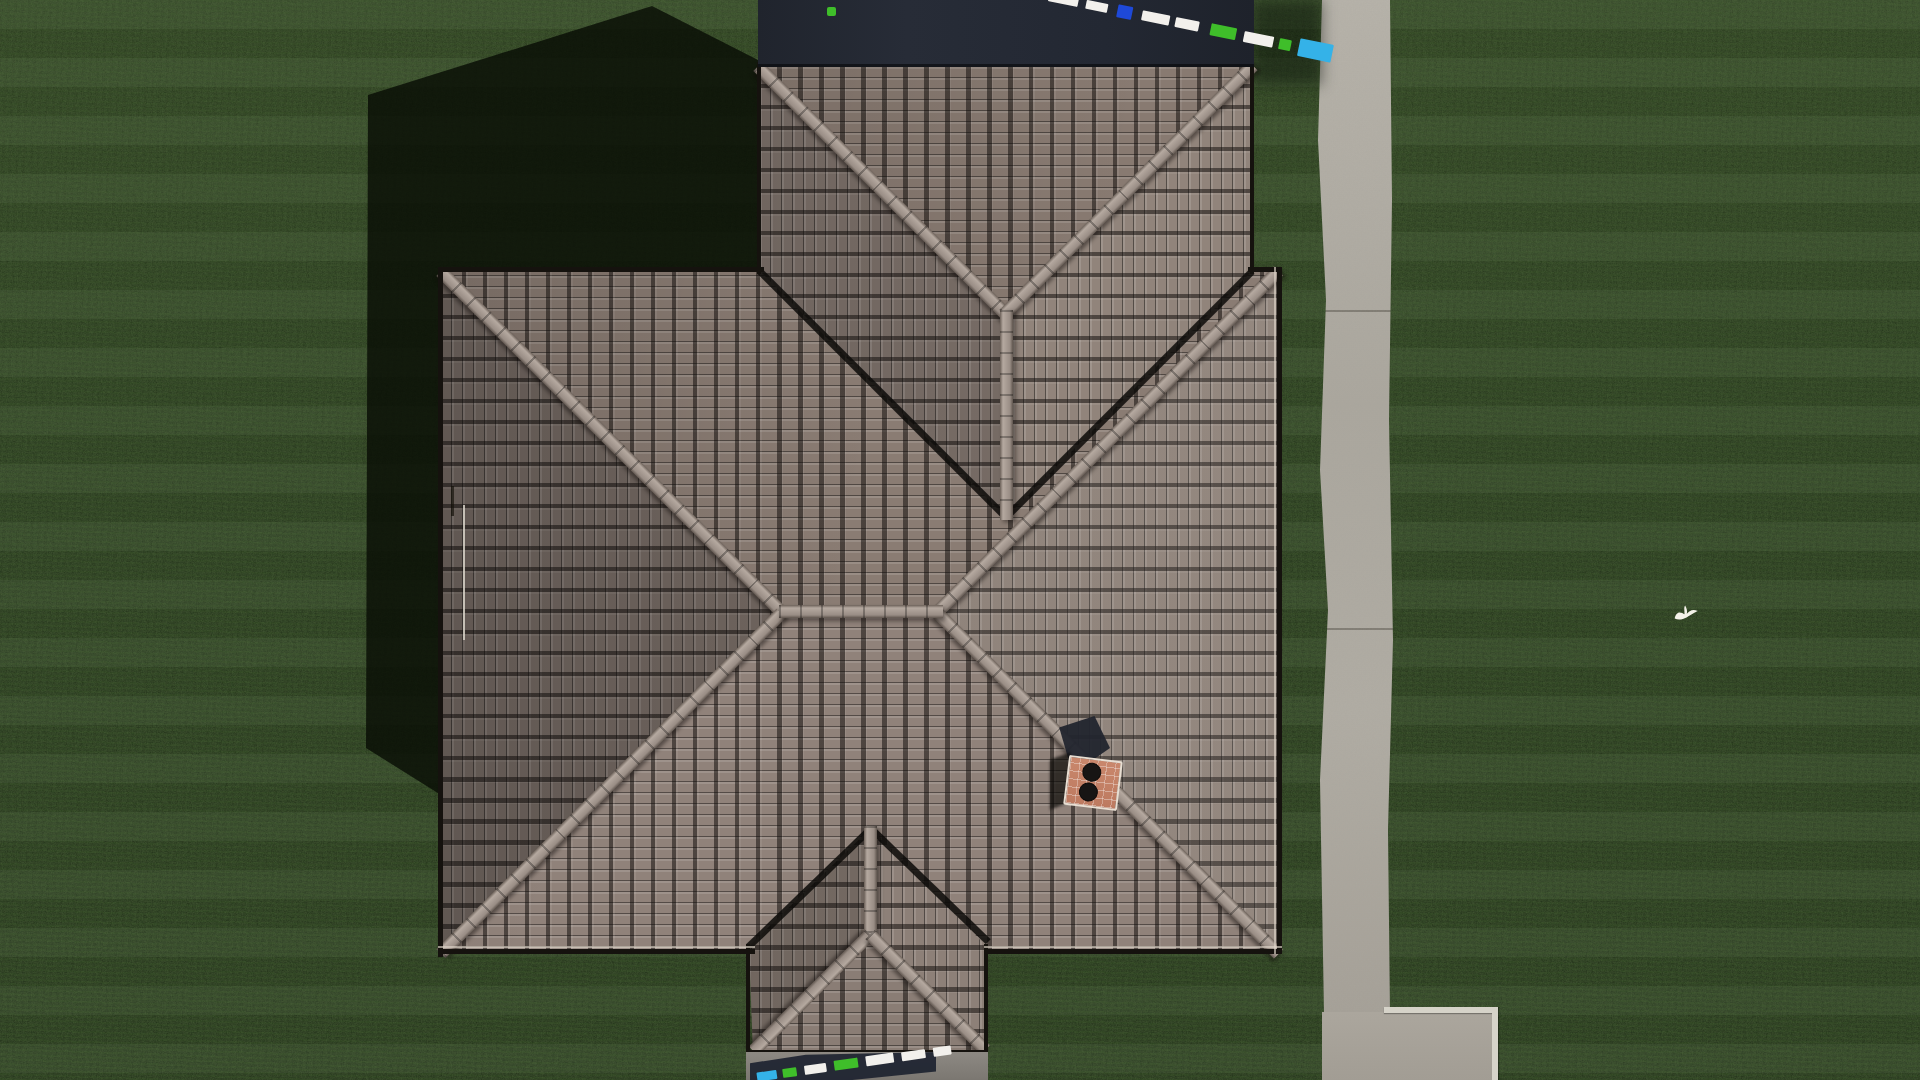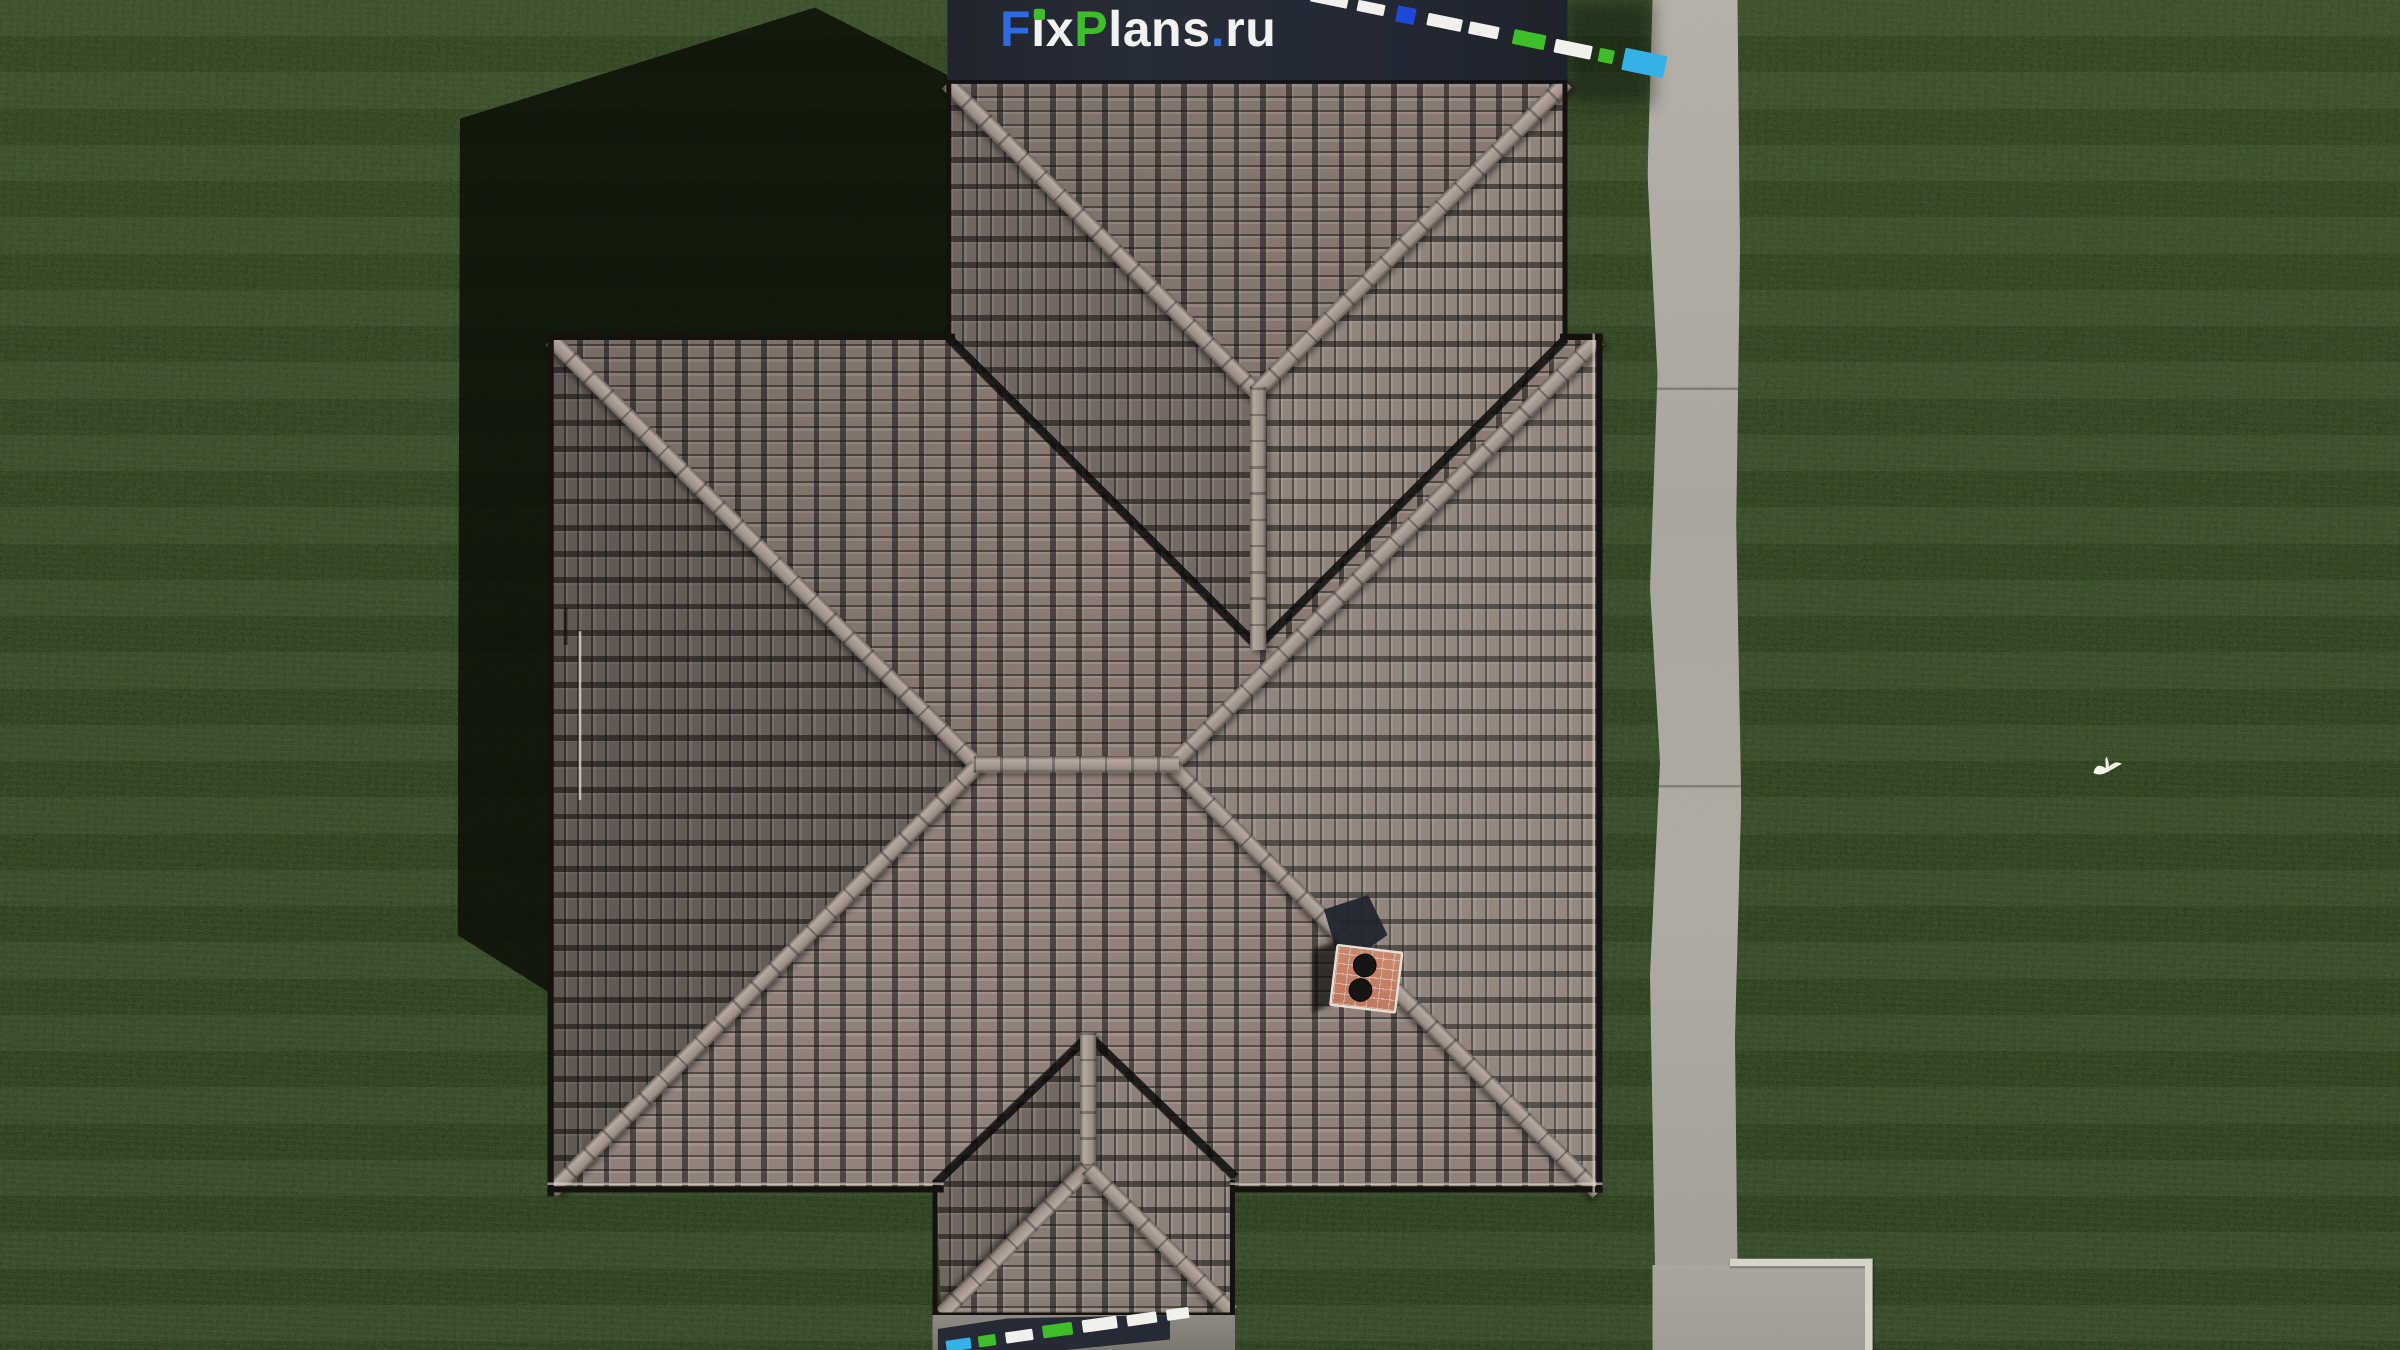--- a/index.html
+++ b/index.html
@@ -216,21 +216,20 @@
 
     <div class="chim-cap"></div>
     <div class="chim-shadow"></div>
     <div class="chimney">
       <div class="flue" style="left:13px;top:3px"></div>
       <div class="flue" style="left:12px;top:23px"></div>
     </div>
   </div>
 
   <div class="fascia-top"></div>
-  <div class="logo"><span style="color: rgb(46, 107, 224);">F</span><span style="color: rgb(242, 242, 242);">i</span><span style="color: rgb(242, 242, 242);">x</span><span style="color: rgb(63, 190, 42);">P</span><span style="color: rgb(242, 242, 242);">lans</span><span style="color: rgb(46, 107, 224);">.</span><span style="color: rgb(242, 242, 242);">ru</span></div>
   <div class="i-dot" style="background: rgb(63, 190, 42);"></div>
 
   <div class="dashrow" style="left:1046px;top:16px;transform:rotate(11.5deg)">
       <i style="background: rgb(242, 240, 236); width: 30px; height: 10px; margin-right: 8px;"></i>
       <i style="background: rgb(242, 240, 236); width: 22px; height: 9px; margin-right: 10px;"></i>
       <i style="background: rgb(30, 73, 216); width: 15px; height: 13px; margin-right: 10px;"></i>
       <i style="background: rgb(242, 240, 236); width: 28px; height: 10px; margin-right: 6px;"></i>
       <i style="background: rgb(242, 240, 236); width: 24px; height: 10px; margin-right: 12px;"></i>
       <i style="background: rgb(63, 190, 42); width: 26px; height: 12px; margin-right: 8px;"></i>
       <i style="background: rgb(242, 240, 236); width: 30px; height: 11px; margin-right: 6px;"></i>

